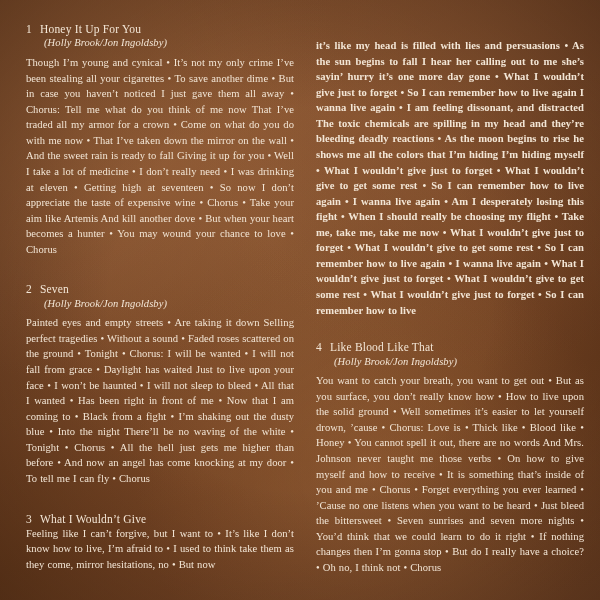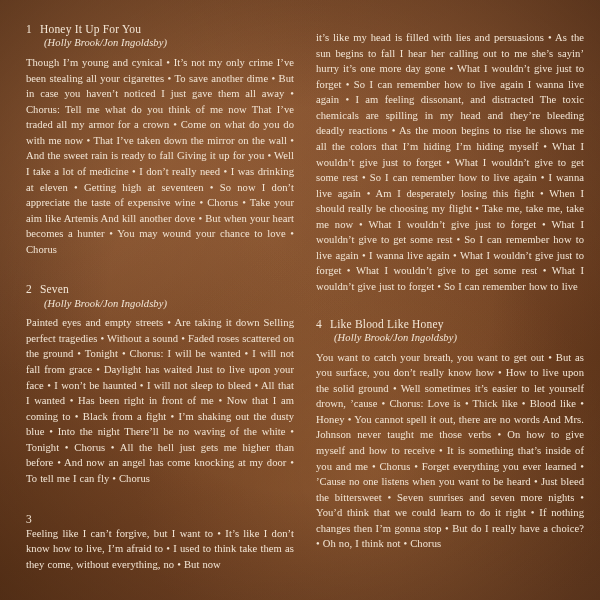--- a/index.html
+++ b/index.html
@@ -76,21 +76,22 @@
     letter-spacing: 0.1px;
   }
   .lyrics {
     font-size: 10.6px;
     line-height: 1.47;
     text-align: justify;
     letter-spacing: 0.05px;
     word-spacing: 0.3px;
   }
   .col.right .lyrics.first {
-    margin-top: 8px;
+    margin-top: 16px;
+    font-weight: bold;
   }
   .spacer-22 { height: 22px; }
   .spacer-10 { height: 10px; }
 </style>
 </head>
 <body>
 
 <div class="page">
   <div class="vignette"></div>
 
@@ -116,36 +117,37 @@
         </div>
         <div class="credit">(Holly Brook/Jon Ingoldsby)</div>
         <div class="lyrics">Painted eyes and empty streets • Are taking it down Selling perfect tragedies • Without a sound • Faded roses scattered on the ground • Tonight • Chorus: I will be wanted • I will not fall from grace • Daylight has waited Just to live upon your face • I won’t be haunted • I will not sleep to bleed • All that I wanted • Has been right in front of me • Now that I am coming to • Black from a fight • I’m shaking out the dusty blue • Into the night There’ll be no waving of the white • Tonight • Chorus • All the hell just gets me higher than before • And now an angel has come knocking at my door • To tell me I can fly • Chorus</div>
       </div>
 
       <div class="spacer-10"></div>
 
       <div class="track">
         <div class="track-head">
           <span class="tnum">3</span>
+          <span class="ttitle">What I Wouldn’t Give</span>
         </div>
-        <div class="lyrics">Feeling like I can’t forgive, but I want to • It’s like I don’t know how to live, I’m afraid to • I used to think take them as they come, without everything, no • But now</div>
+        <div class="lyrics">Feeling like I can’t forgive, but I want to • It’s like I don’t know how to live, I’m afraid to • I used to think take them as they come, mirror hesitations, no • But now</div>
       </div>
 
     </div>
 
     <div class="col right">
 
       <div class="lyrics first">it’s like my head is filled with lies and persuasions • As the sun begins to fall I hear her calling out to me she’s sayin’ hurry it’s one more day gone • What I wouldn’t give just to forget • So I can remember how to live again I wanna live again • I am feeling dissonant, and distracted The toxic chemicals are spilling in my head and they’re bleeding deadly reactions • As the moon begins to rise he shows me all the colors that I’m hiding I’m hiding myself • What I wouldn’t give just to forget • What I wouldn’t give to get some rest • So I can remember how to live again • I wanna live again • Am I desperately losing this fight • When I should really be choosing my flight • Take me, take me, take me now • What I wouldn’t give just to forget • What I wouldn’t give to get some rest • So I can remember how to live again • I wanna live again • What I wouldn’t give just to forget • What I wouldn’t give to get some rest • What I wouldn’t give just to forget • So I can remember how to live</div>
 
       <div class="spacer-22"></div>
 
       <div class="track">
         <div class="track-head">
           <span class="tnum">4</span>
-          <span class="ttitle">Like Blood Like Honey</span>
+          <span class="ttitle">Like Blood Like That</span>
         </div>
         <div class="credit">(Holly Brook/Jon Ingoldsby)</div>
         <div class="lyrics">You want to catch your breath, you want to get out • But as you surface, you don’t really know how • How to live upon the solid ground • Well sometimes it’s easier to let yourself drown, ’cause • Chorus: Love is • Thick like • Blood like • Honey • You cannot spell it out, there are no words And Mrs. Johnson never taught me those verbs • On how to give myself and how to receive • It is something that’s inside of you and me • Chorus • Forget everything you ever learned • ’Cause no one listens when you want to be heard • Just bleed the bittersweet • Seven sunrises and seven more nights • You’d think that we could learn to do it right • If nothing changes then I’m gonna stop • But do I really have a choice? • Oh no, I think not • Chorus</div>
       </div>
 
     </div>
 
   </div>
 </div>
 

